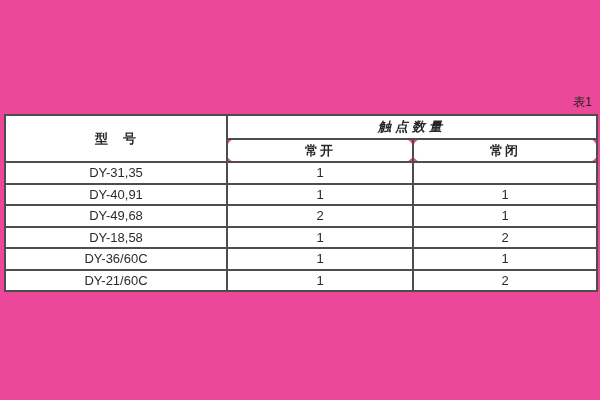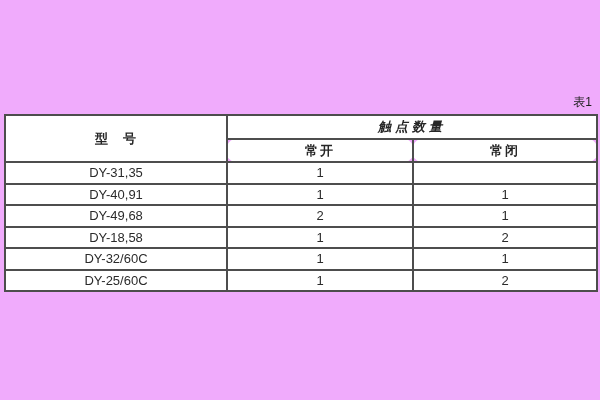--- a/index.html
+++ b/index.html
@@ -4,21 +4,21 @@
 <style>
   html, body {
     margin: 0;
     padding: 0;
     background: #ffffff;
   }
   .page {
     position: relative;
     width: 600px;
     height: 400px;
-    background: #f0abfc;
+    background: #ec4899;
     font-family: "Liberation Sans", "DejaVu Sans", sans-serif;
     color: #2b2b2b;
     overflow: hidden;
   }
   .caption {
     position: absolute;
     top: 95px;
     right: 8px;
     font-size: 12px;
     color: #222222;
@@ -107,25 +107,25 @@
           <td>DY-49,68</td>
           <td>2</td>
           <td>1</td>
         </tr>
         <tr>
           <td>DY-18,58</td>
           <td>1</td>
           <td>2</td>
         </tr>
         <tr>
-          <td>DY-32/60C</td>
+          <td>DY-36/60C</td>
           <td>1</td>
           <td>1</td>
         </tr>
         <tr>
-          <td>DY-25/60C</td>
+          <td>DY-21/60C</td>
           <td>1</td>
           <td>2</td>
         </tr>
       </tbody>
   </table>
 
 </div>
 
 </body></html>

